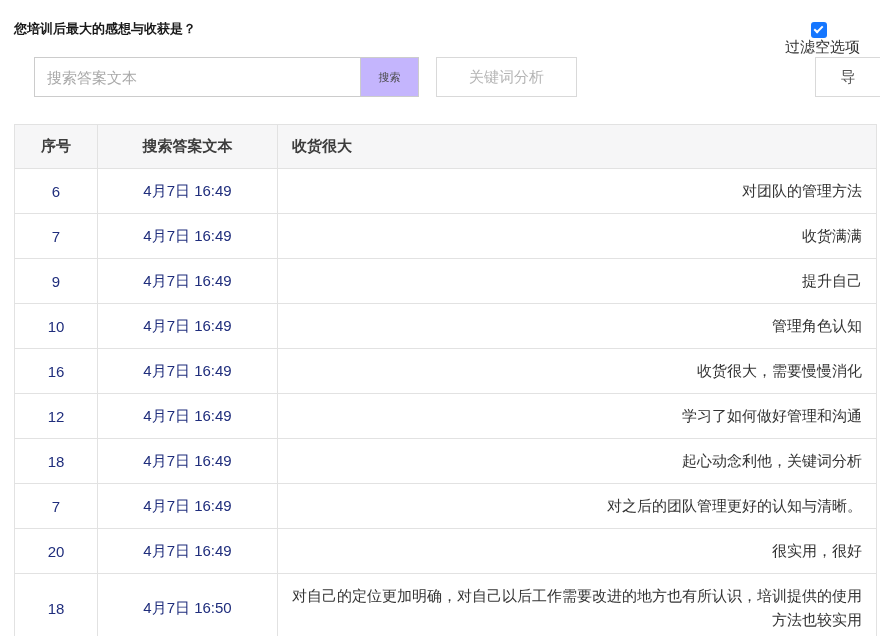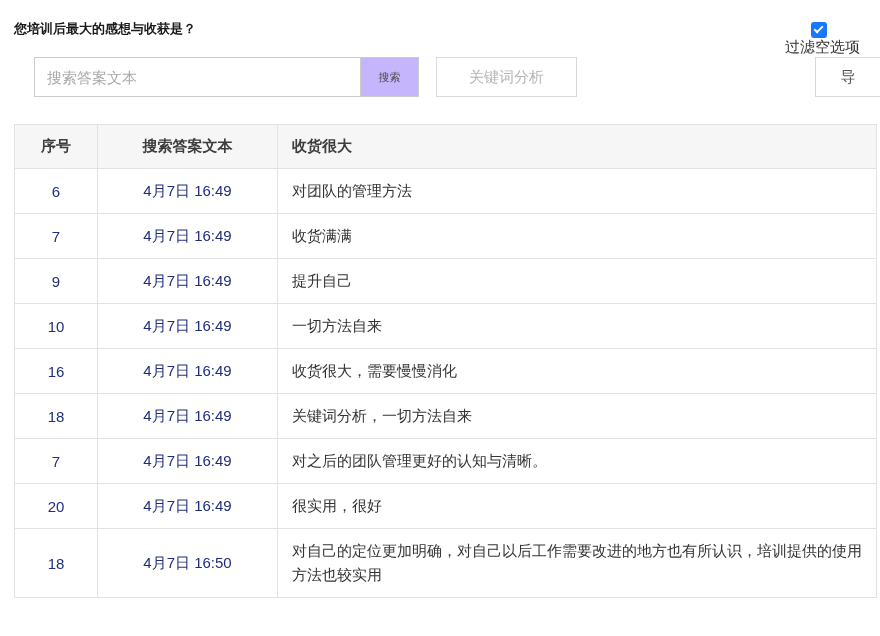--- a/index.html
+++ b/index.html
@@ -72,21 +72,21 @@
     background: #f6f6f7; color: #3d3d3d; font-weight: bold;
     height: 44px; padding: 2px;
   }
   .answers-table th.col-text-h { text-align: left; padding-left: 14px; }
   .col-no-w { width: 83px; }
   .col-time-w { width: 180px; }
   td.col-no, td.col-time {
     text-align: center; color: #1f2d7c; padding: 0;
   }
   td.col-text {
-    color: #333; padding: 10px 14px; line-height: 24px; text-align: left;
+    color: #333; padding: 10px 14px; line-height: 24px; text-align: right;
   }
 </style>
 </head>
 <body>
 
 <div class="container">
 
   <h1 class="page-title">您培训后最大的感想与收获是？</h1>
 
   <div class="toolbar">
@@ -132,34 +132,39 @@
 
   <tr>
     <td class="col-no">9</td>
     <td class="col-time">4月7日 16:49</td>
     <td class="col-text">提升自己</td>
   </tr>
 
   <tr>
     <td class="col-no">10</td>
     <td class="col-time">4月7日 16:49</td>
-    <td class="col-text">一切方法自来</td>
+    <td class="col-text">管理角色认知</td>
   </tr>
 
   <tr>
     <td class="col-no">16</td>
     <td class="col-time">4月7日 16:49</td>
     <td class="col-text">收货很大，需要慢慢消化</td>
   </tr>
 
+  <tr>
+    <td class="col-no">12</td>
+    <td class="col-time">4月7日 16:49</td>
+    <td class="col-text">学习了如何做好管理和沟通</td>
+  </tr>
 
   <tr>
     <td class="col-no">18</td>
     <td class="col-time">4月7日 16:49</td>
-    <td class="col-text">关键词分析，一切方法自来</td>
+    <td class="col-text">起心动念利他，关键词分析</td>
   </tr>
 
   <tr>
     <td class="col-no">7</td>
     <td class="col-time">4月7日 16:49</td>
     <td class="col-text">对之后的团队管理更好的认知与清晰。</td>
   </tr>
 
   <tr>
     <td class="col-no">20</td>

